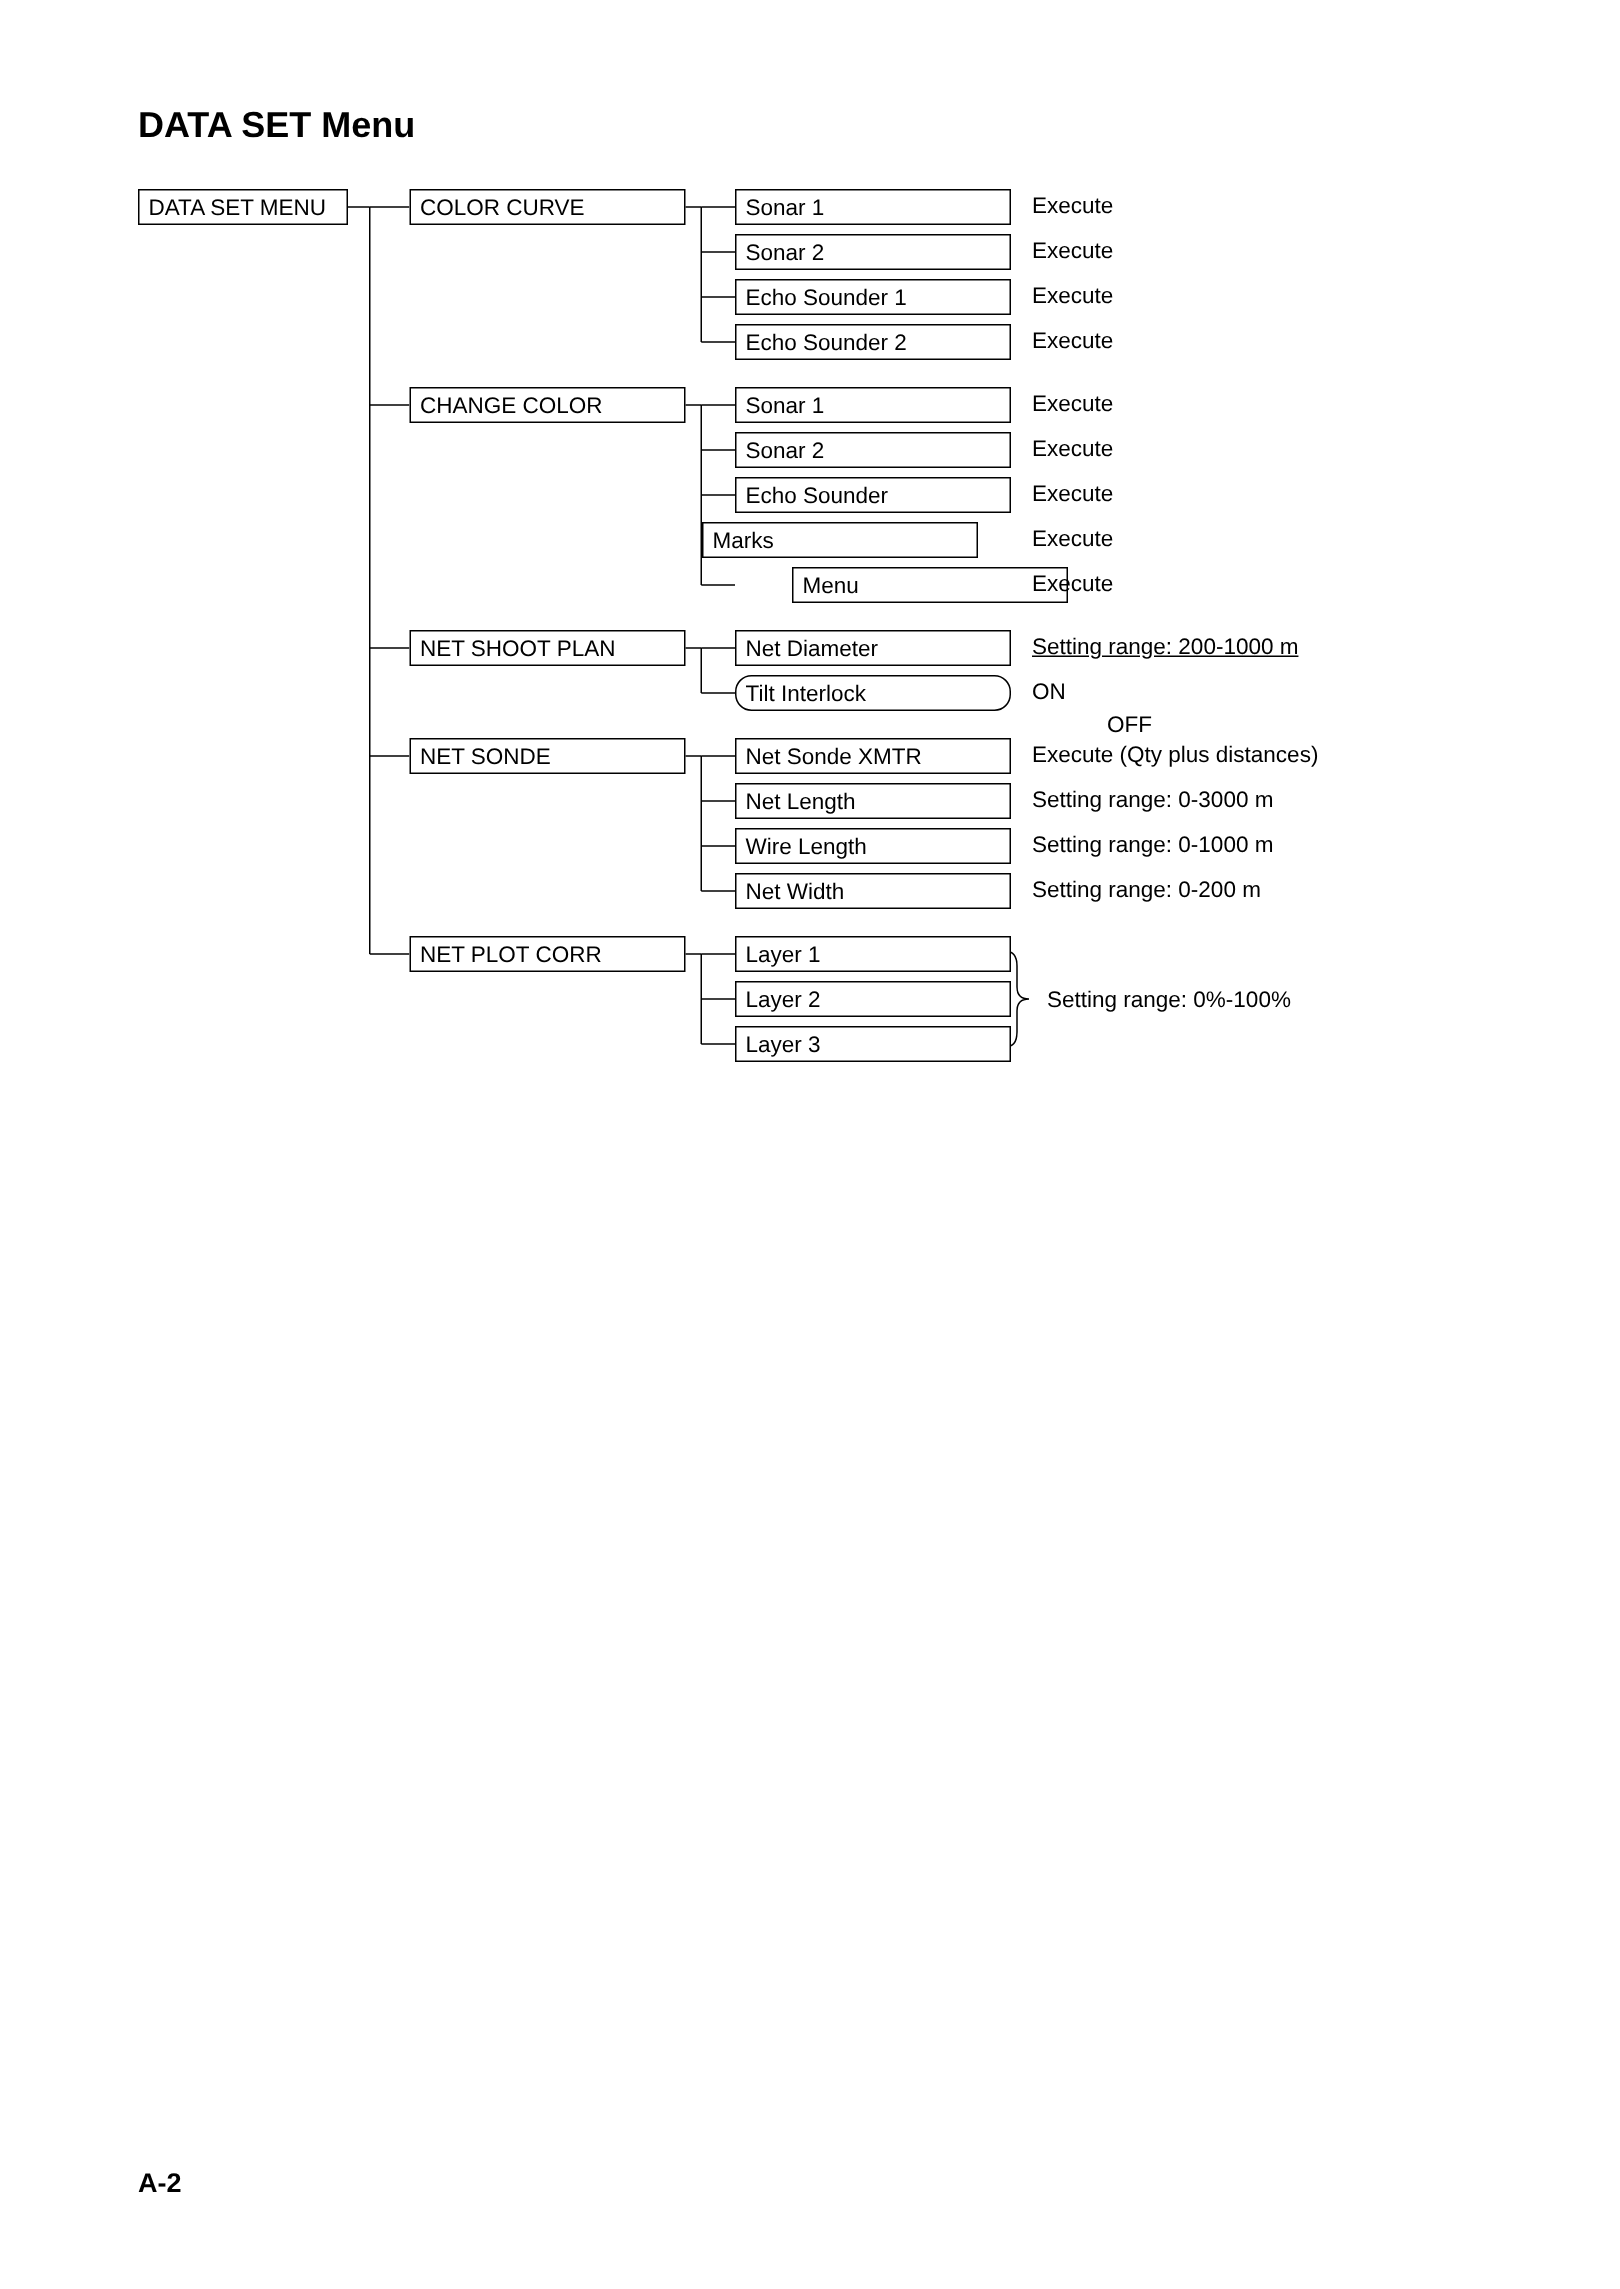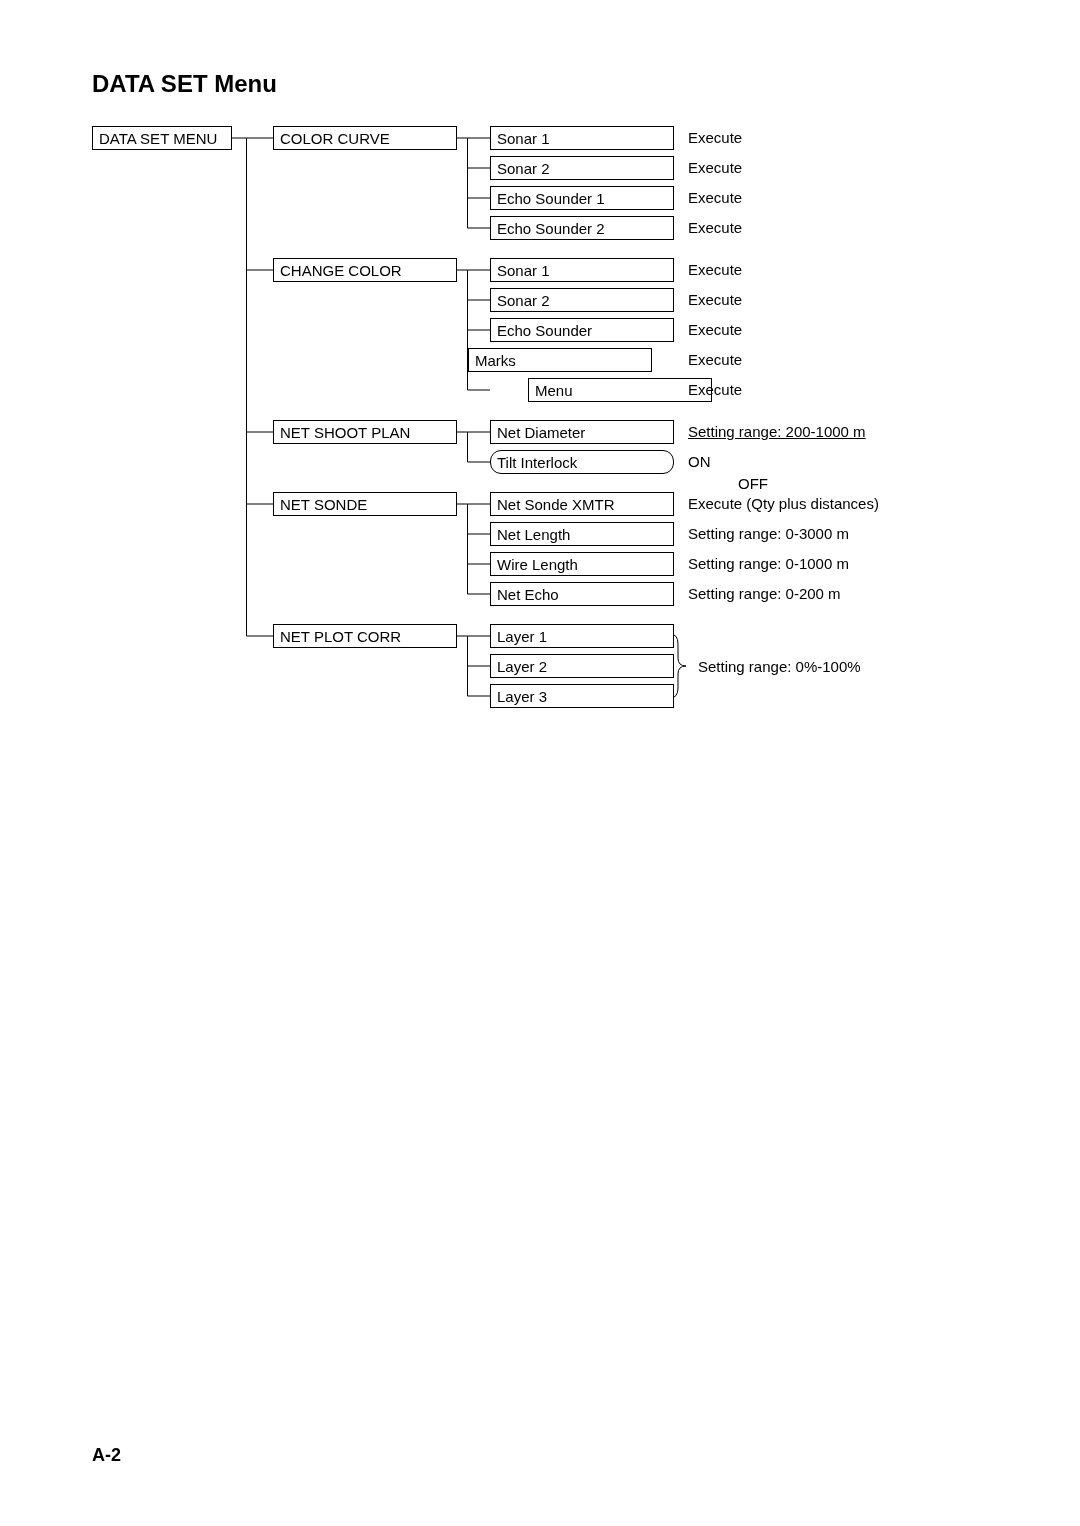--- a/index.html
+++ b/index.html
@@ -81,21 +81,21 @@
     <div class="box" style="left: 490px; top: 450px; width: 170px; border-radius: 11px;">Tilt Interlock</div>
     <div class="lbl" style="left: 688px; top: 453px;">ON</div>
     <div class="lbl" style="left: 738px; top: 435px; margin-top: 40px;">OFF</div>
     <div class="box" style="left: 273px; top: 492px; width: 170px;">NET SONDE</div>
     <div class="box" style="left: 490px; top: 492px; width: 170px;">Net Sonde XMTR</div>
     <div class="lbl" style="left: 688px; top: 495px;">Execute (Qty plus distances)</div>
     <div class="box" style="left: 490px; top: 522px; width: 170px;">Net Length</div>
     <div class="lbl" style="left: 688px; top: 525px;">Setting range: 0-3000 m</div>
     <div class="box" style="left: 490px; top: 552px; width: 170px;">Wire Length</div>
     <div class="lbl" style="left: 688px; top: 555px;">Setting range: 0-1000 m</div>
-    <div class="box" style="left: 490px; top: 582px; width: 170px;">Net Echo</div>
+    <div class="box" style="left: 490px; top: 582px; width: 170px;">Net Width</div>
     <div class="lbl" style="left: 688px; top: 585px;">Setting range: 0-200 m</div>
     <div class="box" style="left: 273px; top: 624px; width: 170px;">NET PLOT CORR</div>
     <div class="box" style="left: 490px; top: 624px; width: 170px;">Layer 1</div>
     <div class="box" style="left: 490px; top: 654px; width: 170px;">Layer 2</div>
     <div class="box" style="left: 490px; top: 684px; width: 170px;">Layer 3</div>
     <div class="lbl" style="left: 698px; top: 658px;">Setting range: 0%-100%</div>
     <div class="page-num">A-2</div>
   </div>
 
 </body></html>

